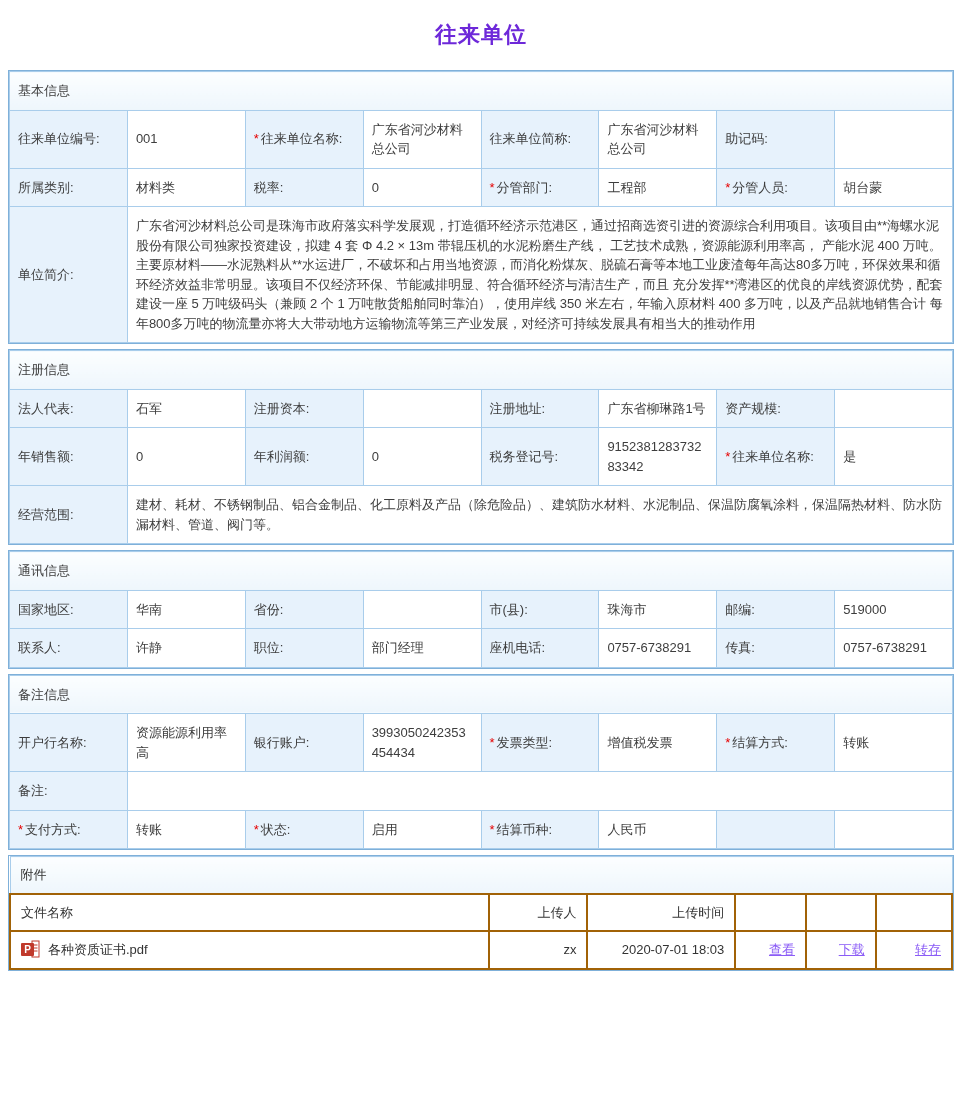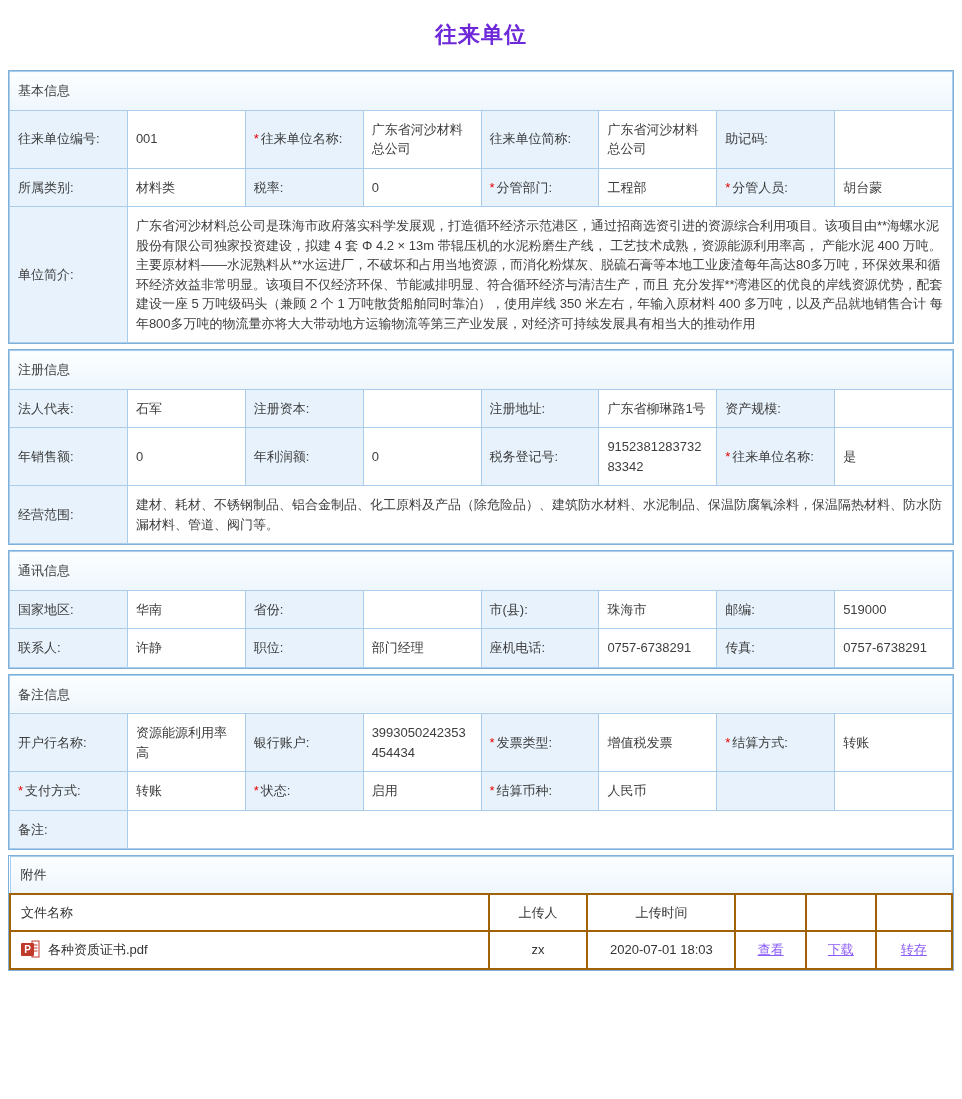--- a/index.html
+++ b/index.html
@@ -56,21 +56,21 @@
   }
   table.attach td {
     border:2px solid #a16207;
     padding:8px 10px;
     line-height:1.5;
     vertical-align:middle;
     color:#333;
   }
   table.attach td.band { border:1px solid #a9cdeb; }
   td.ath { color:#333; padding:9px 10px; }
-  .ctr { text-align:center; }
+  .ctr { text-align:right; }
   .fname { display:flex; align-items:center; gap:8px; }
   .ficon { display:inline-flex; flex:0 0 auto; }
   a.lnk {
     color:#8b5cf6; text-decoration:underline; cursor:pointer;
   }
 
   
   .watermark {
     position:absolute; right:4px; top:1040px;
     text-align:right; opacity:0.85; pointer-events:none;
@@ -237,32 +237,32 @@
           <td class="lbl">开户行名称:</td>
           <td class="val">资源能源利用率高</td>
           <td class="lbl">银行账户:</td>
           <td class="val">3993050242353454434</td>
           <td class="lbl"><span class="req">*</span><span>发票类型:</span></td>
           <td class="val">增值税发票</td>
           <td class="lbl"><span class="req">*</span><span>结算方式:</span></td>
           <td class="val">转账</td>
         </tr>
         <tr>
+          <td class="lbl">备注:</td>
+          <td class="val" colspan="7"></td>
+        </tr>
+        <tr>
           <td class="lbl"><span class="req">*</span><span>支付方式:</span></td>
           <td class="val">转账</td>
           <td class="lbl"><span class="req">*</span><span>状态:</span></td>
           <td class="val">启用</td>
           <td class="lbl"><span class="req">*</span><span>结算币种:</span></td>
           <td class="val">人民币</td>
           <td class="lbl"></td>
           <td class="val"></td>
-        </tr>
-        <tr>
-          <td class="lbl">备注:</td>
-          <td class="val" colspan="7"></td>
         </tr>
       </tbody>
     </table>
   </div>
 
   <div class="sect">
     <table class="attach">
       <colgroup>
         <col style="width:50.8%">
           <col style="width:10.5%">

